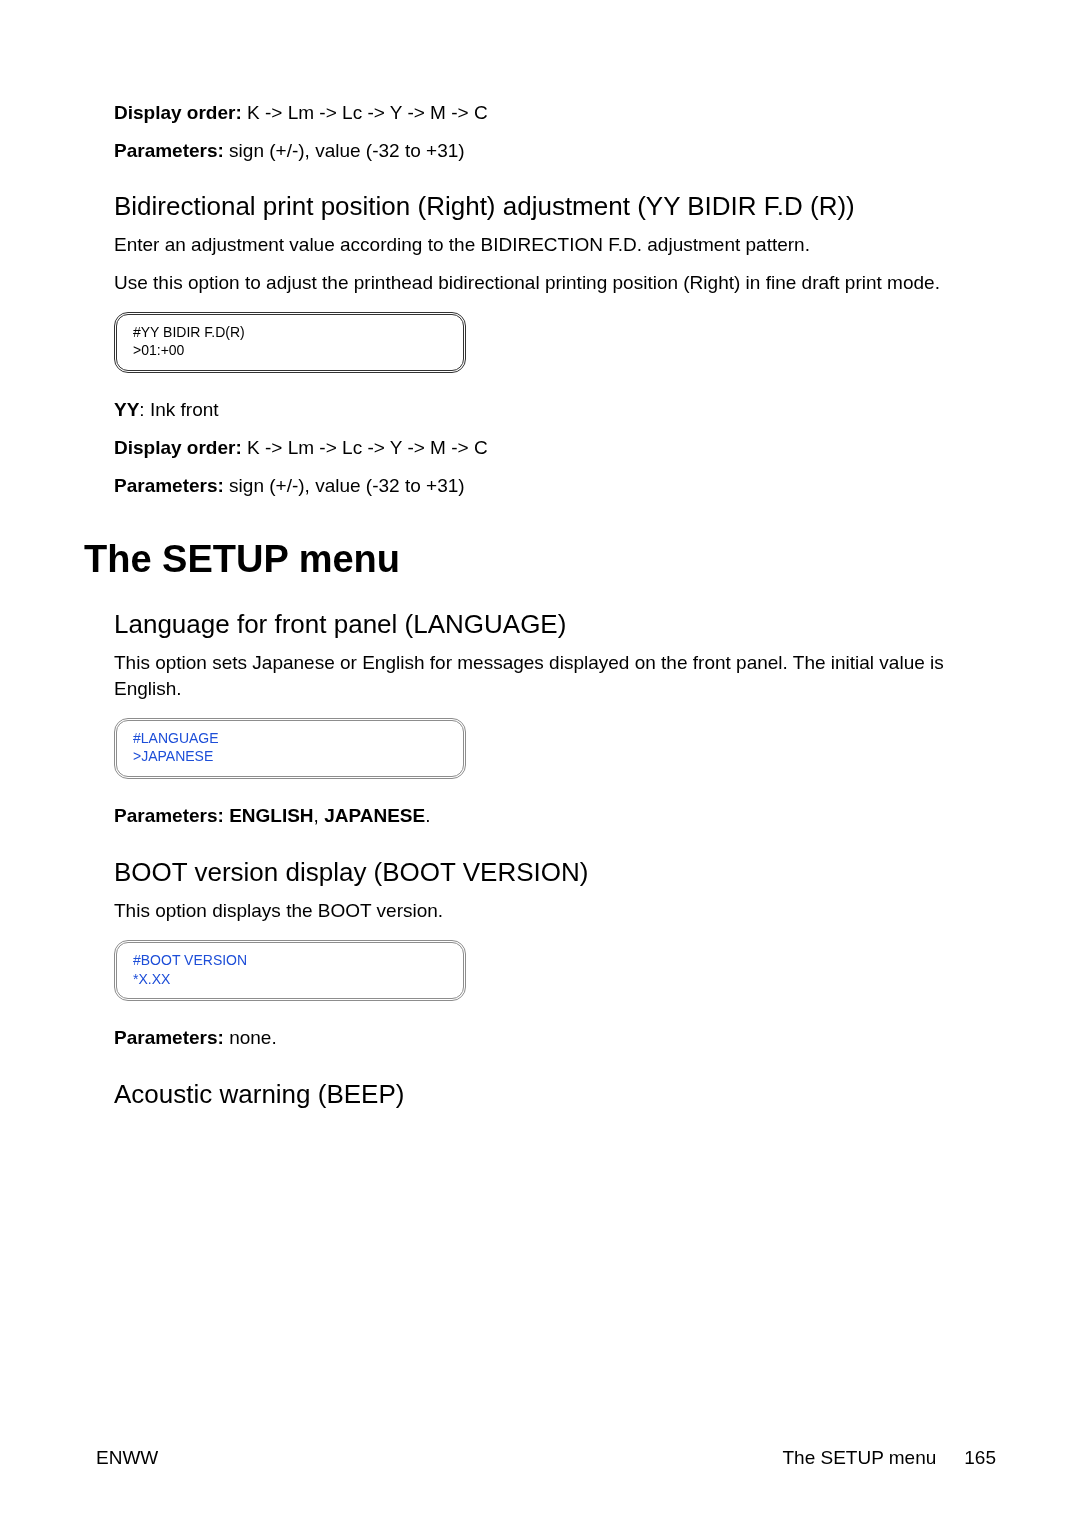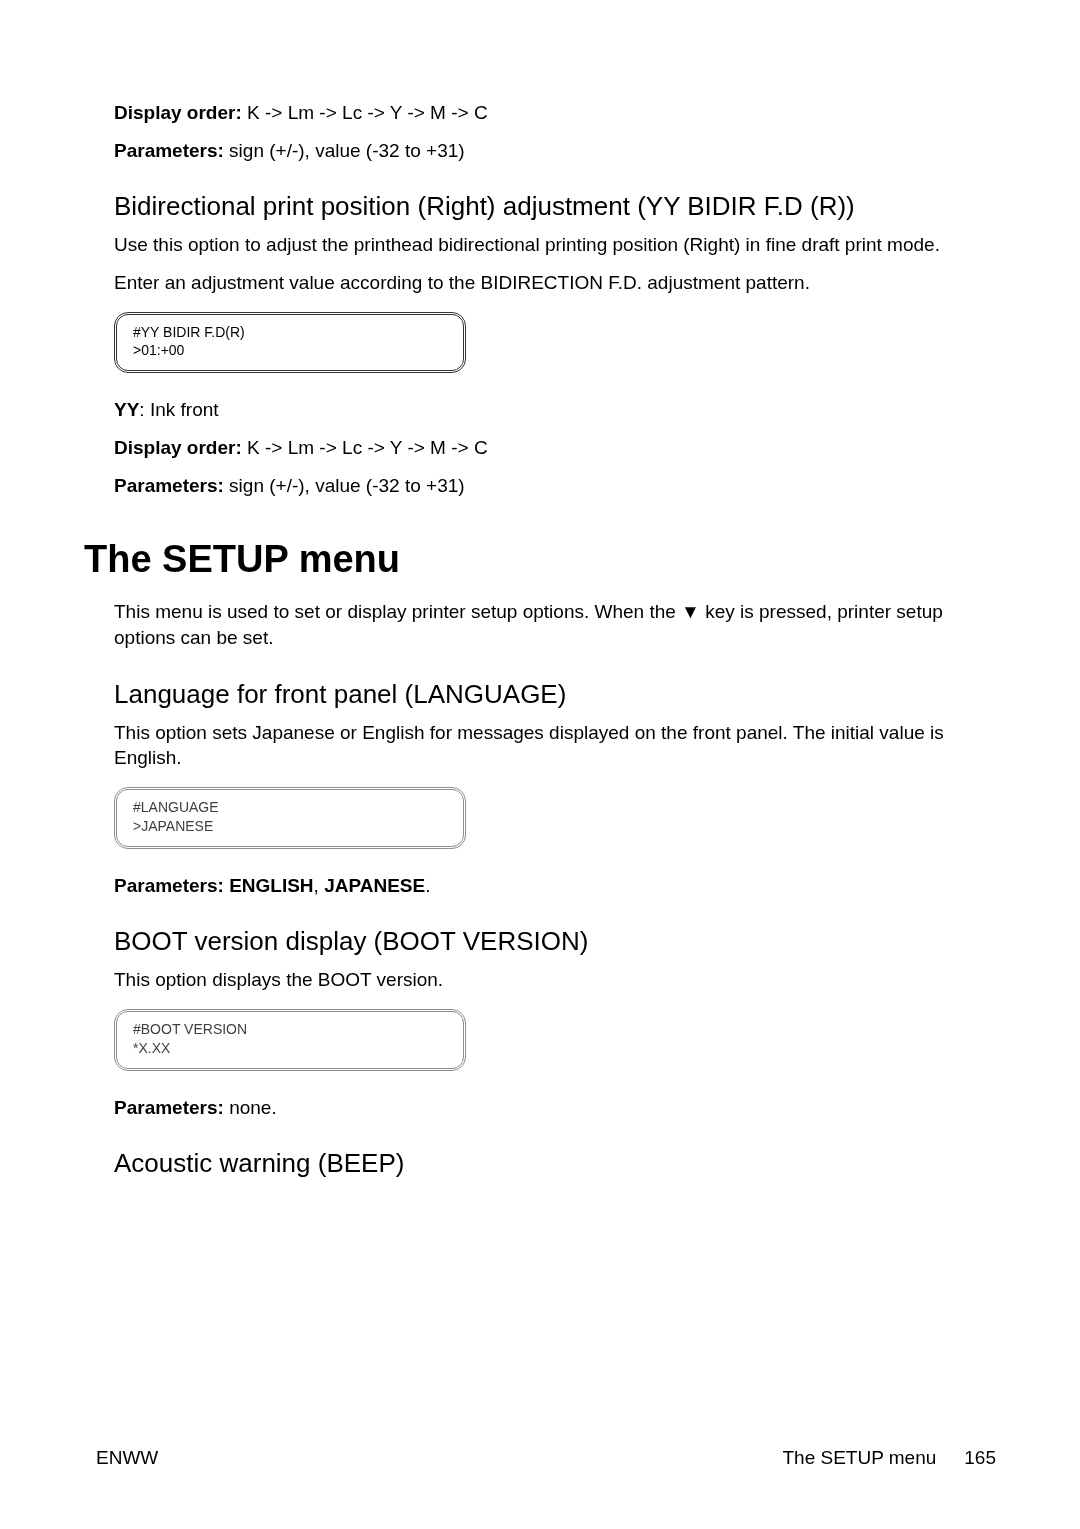--- a/index.html
+++ b/index.html
@@ -15,21 +15,21 @@
     border: 3px double #333;
     border-radius: 14px;
     padding: 8px 16px 10px 16px;
     margin: 16px 0 24px 0;
     background: #fff;
     font-size: 14px;
     line-height: 1.35;
   }
   .lcd-panel .row { display: flex; justify-content: space-between; }
   .lcd-panel.blur {
-    color: #404040;
+    color: #1d4ed8;
     border-color: #8d8d8d;
   }
   .footer {
     position: absolute;
     bottom: 60px;
     left: 96px;
     right: 84px;
     display: flex;
     justify-content: space-between;
     font-size: 19px;
@@ -43,43 +43,42 @@
 
   <div class="indent-block">
     <p class="body-text">
       <strong>Display order:</strong><span> K -&gt; Lm -&gt; Lc -&gt; Y -&gt; M -&gt; C</span>
     </p>
     <p class="body-text">
       <strong>Parameters:</strong><span> sign (+/-), value (-32 to +31)</span>
     </p>
 
     <h2 class="section">Bidirectional print position (Right) adjustment (YY BIDIR F.D (R))</h2>
+    <p class="body-text">Enter an adjustment value according to the BIDIRECTION F.D. adjustment pattern.</p>
     <p class="body-text">Use this option to adjust the printhead bidirectional printing position (Right) in fine draft print mode.</p>
-    <p class="body-text">Enter an adjustment value according to the BIDIRECTION F.D. adjustment pattern.</p>
 
     <div class="lcd-panel">
       <div>#YY BIDIR F.D(R)</div>
       <div>&gt;01:+00</div>
     </div>
 
     <p class="body-text">
       <strong>YY</strong><span>: Ink front</span>
     </p>
     <p class="body-text">
       <strong>Display order:</strong><span> K -&gt; Lm -&gt; Lc -&gt; Y -&gt; M -&gt; C</span>
     </p>
     <p class="body-text">
       <strong>Parameters:</strong><span> sign (+/-), value (-32 to +31)</span>
     </p>
   </div>
 
   <h1 class="major">The SETUP menu</h1>
 
   <div class="indent-block">
-    <p class="body-text">This menu is used to set or display printer setup options. When the ▼ key is pressed, printer setup options can be set.</p>
 
 
     <h2 class="section">Language for front panel (LANGUAGE)</h2>
     <p class="body-text">This option sets Japanese or English for messages displayed on the front panel. The initial value is English.</p>
 
     <div class="lcd-panel blur">
       <div>#LANGUAGE</div>
       <div>&gt;JAPANESE</div>
     </div>
 

